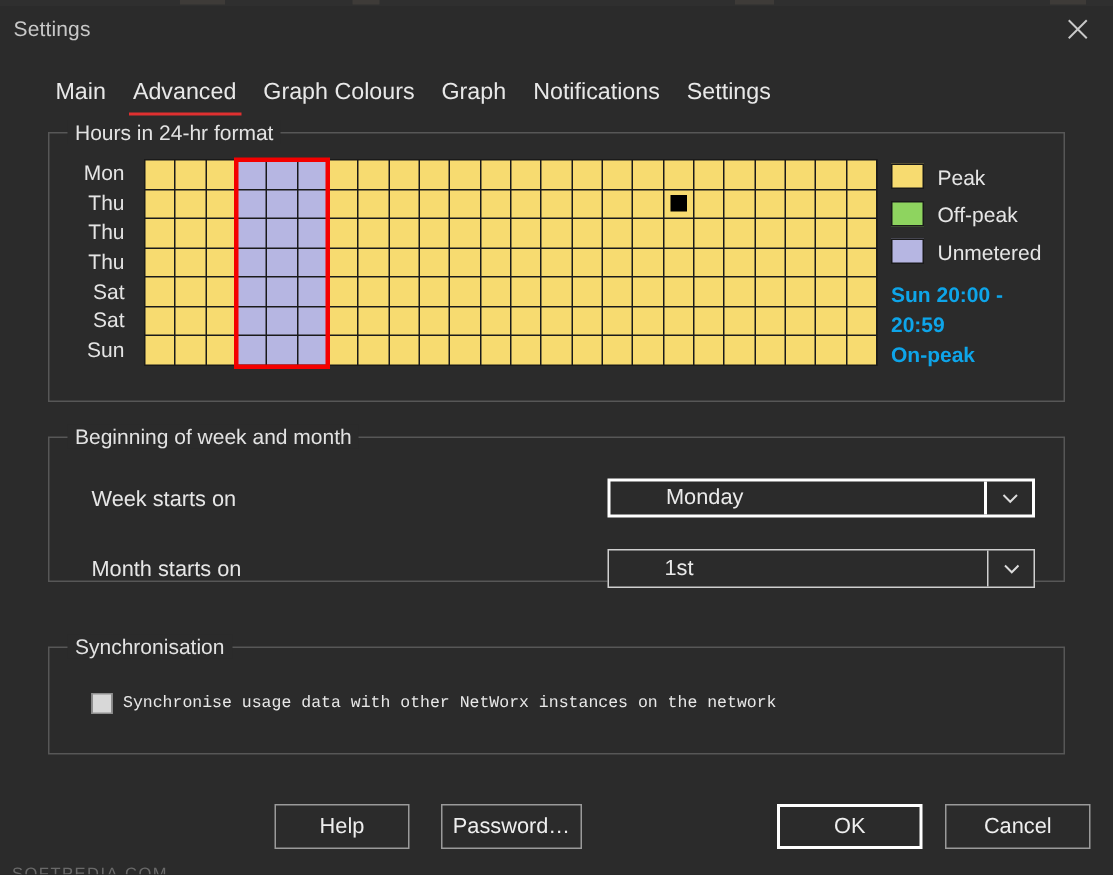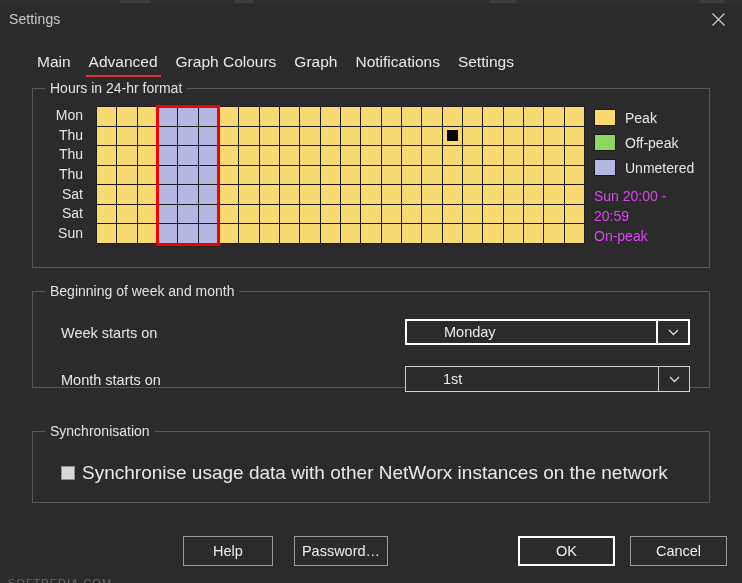--- a/index.html
+++ b/index.html
@@ -148,21 +148,21 @@
   .swatch {
     width: 22px; height: 17px;
     border: 1px solid #1a1a1a;
     box-sizing: border-box;
     margin-right: 9px;
   }
   .swatch.peak { background: #f7db70; }
   .swatch.offpeak { background: #8ed45f; }
   .swatch.unmetered { background: #b6b6e2; }
   .legend-label { font-size: 14px; color: #e6e6e6; white-space: nowrap; }
-  .legend-status { margin-top: 6px; font-size: 14px; color: #d946ef; line-height: 20px; }
+  .legend-status { margin-top: 6px; font-size: 14px; color: #0ea5e9; line-height: 20px; font-weight: bold; }
 
   
   .form-label {
     position: absolute;
     font-size: 14.5px;
     color: #e6e6e6;
   }
   .combo {
     position: absolute;
     width: 285px; height: 26px;
@@ -191,21 +191,21 @@
 
   
   .cb-row { position: absolute; left: 28px; top: 30px; display: flex; align-items: center; }
   .checkbox {
     width: 14px; height: 14px;
     background: #d8d8d8;
     border: 1px solid #8e8e8e;
     box-sizing: border-box;
     margin-right: 7px;
   }
-  .cb-label { font-size: 19px; color: #e8e8e8; white-space: nowrap; }
+  .cb-label { font-size: 11px; color: #e8e8e8; white-space: nowrap; font-family: Liberation Mono, monospace; }
 
   
   .btnbar { position: absolute; left: 0; top: 536px; width: 742px; height: 32px; }
   .btn {
     position: absolute;
     height: 30px;
     background: #2b2b2b;
     border: 1px solid #9a9a9a;
     box-sizing: border-box;
     display: flex; align-items: center; justify-content: center;

